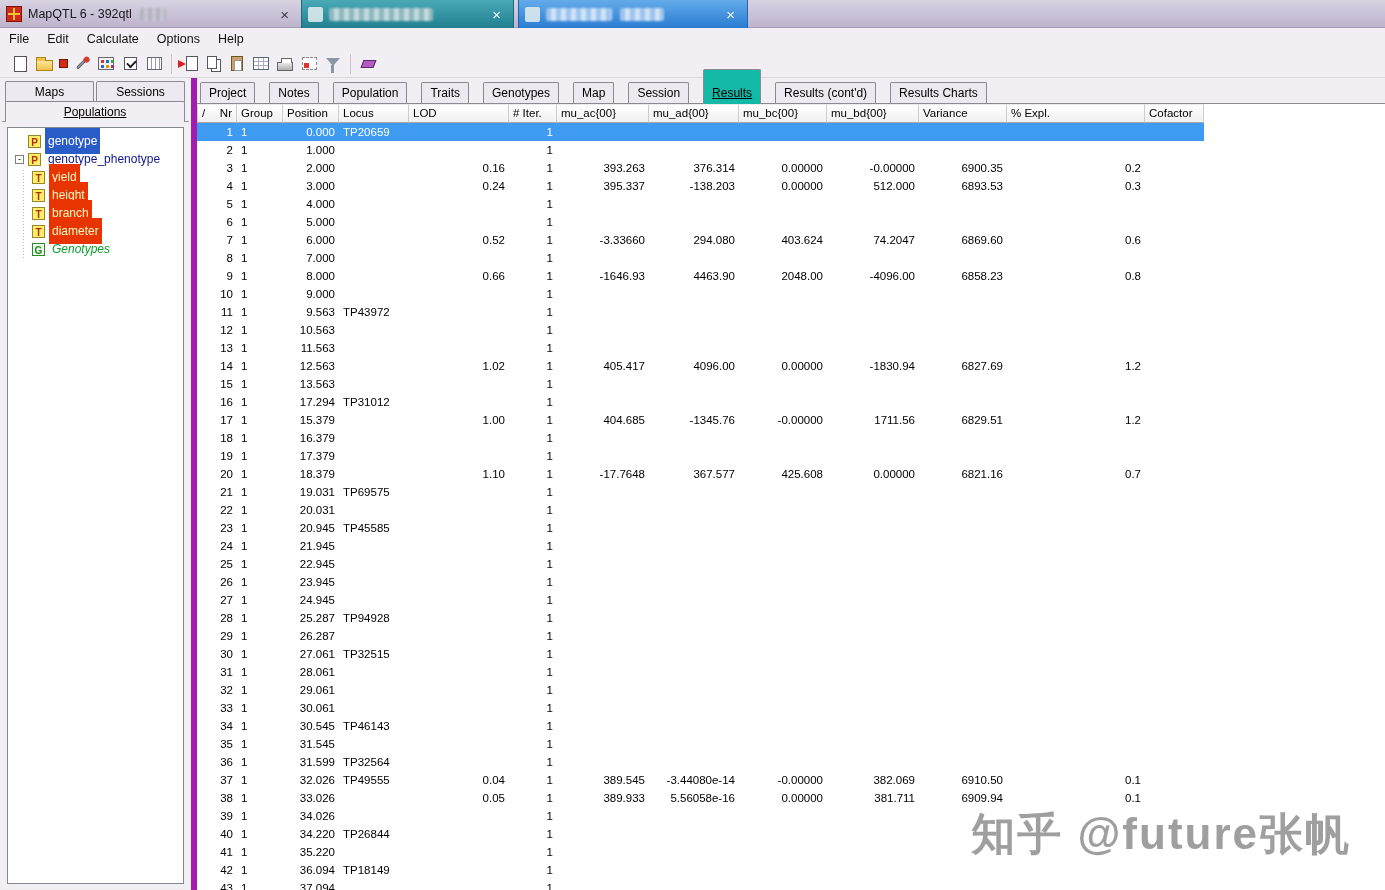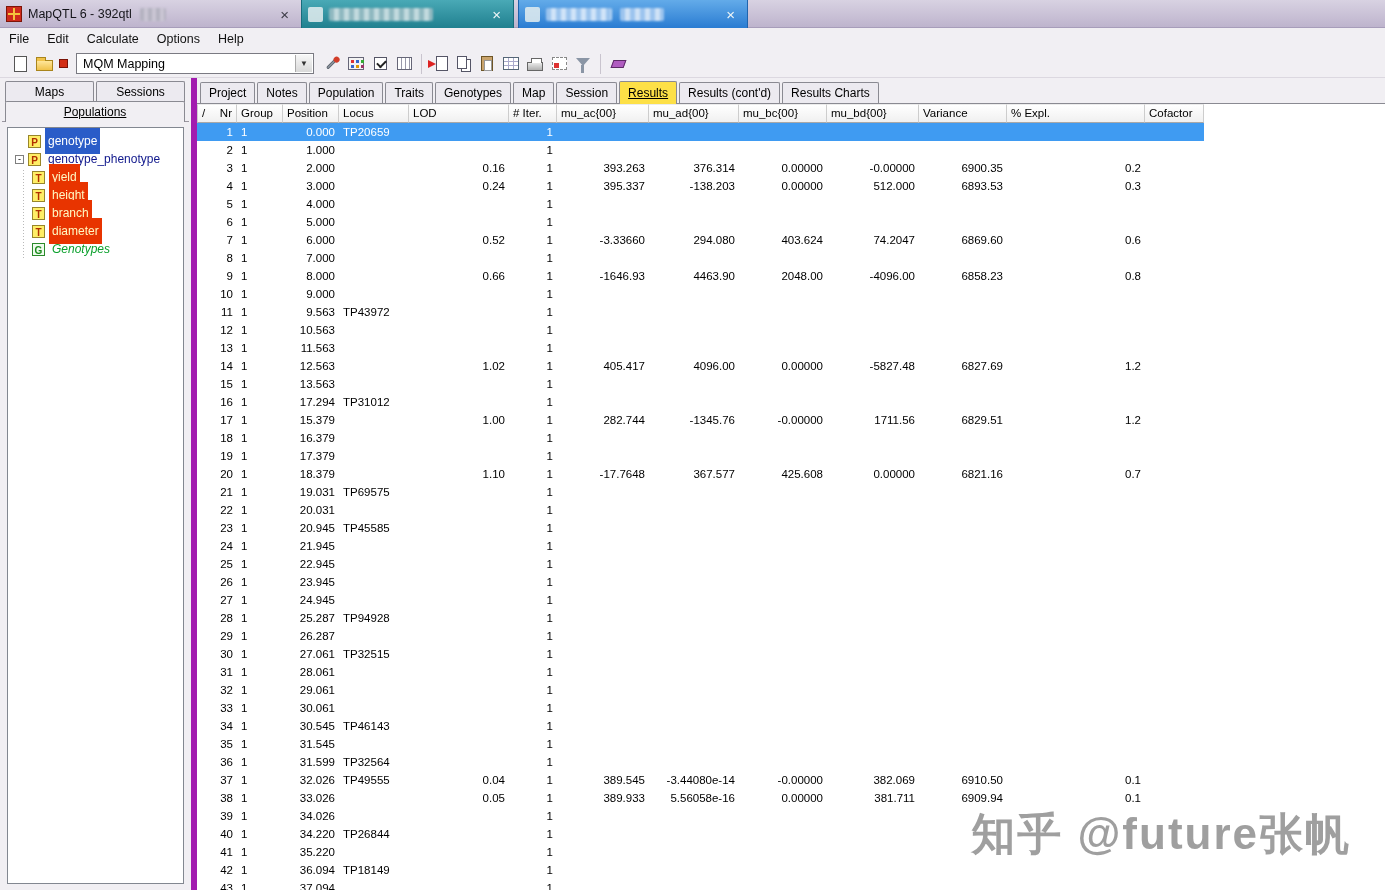--- a/index.html
+++ b/index.html
@@ -96,24 +96,24 @@
   .lsel { background:#2a5cc8; color:#fff; }
   .lnav { color:#10188c; }
   .ltrait { background:#e83400; color:#fef9c3; }
   .lgeno { color:#0aa02c; font-style:italic; }
   .tchildren .titem { padding-left:24px; }
   .tchildren { background-image:repeating-linear-gradient(0deg,#b9b9b9 0 1px,transparent 1px 3px);
     background-size:1px 90px; background-position:15px 0; background-repeat:no-repeat; }
 
   
   .main-panel { position:absolute; top:78px; left:197px; right:0; bottom:0; background:#f1eff3; }
-  .main-tabs { position:absolute; top:3px; left:3px; right:0; height:22px; display:flex; align-items:flex-end; }
+  .main-tabs { position:absolute; top:3px; left:3px; right:0; height:22px; display:flex; align-items:flex-end;gap:12px; }
   .mtab { border:1px solid #8a8a92; border-bottom:none; border-radius:2px 2px 0 0; background:#eceaf0;
     padding:3px 8px; font-size:12px; margin-right:2px; cursor:default; white-space:nowrap; }
-  .mtab.active { background:#fde047; position:relative; z-index:3; padding-top:4px; padding-bottom:4px; margin-bottom:-1px; text-decoration:underline; }
+  .mtab.active { background:#14b8a6; position:relative; z-index:3; padding-top:16px; padding-bottom:4px; margin-bottom:-1px; text-decoration:underline; }
   .main-body { position:absolute; top:25px; left:0; right:0; bottom:0; background:#fff;
     border-top:1px solid #8a8a92; overflow:hidden; }
 
   
   .thead { display:flex; height:19px; }
   .th { border-right:1px solid #cdcdcd; border-bottom:1px solid #a8a8a8; border-top:1px solid #ececec;
     background:linear-gradient(#ffffff,#f0f0f0); font-size:11.5px; padding:2px 4px 0; white-space:nowrap;
     overflow:hidden; text-align:left; cursor:default; }
   .th.c0 { border-left:1px solid #cdcdcd; display:flex; justify-content:space-between; }
   .tr { display:flex; height:18px; line-height:18px; font-size:11.5px; width:1007px; color:#000; cursor:default; }
@@ -173,24 +173,20 @@
   <div class="toolbar">
     <div class="tbbtn">
         <span class="i-new"></span>
       </div>
     <div class="tbbtn">
         <span class="i-open"></span>
       </div>
     <div class="tbbtn" style="width:14px">
         <span class="i-export"></span>
       </div>
-    <div class="combo">
-      <span>MQM Mapping</span>
-      <span class="combo-arrow">▼</span>
-    </div>
     <div class="tbbtn">
         <span class="i-wrench"></span>
       </div>
     <div class="tbbtn">
         <span class="i-calc"></span>
       </div>
     <div class="tbbtn">
         <span class="i-check"></span>
       </div>
     <div class="tbbtn">
@@ -501,21 +497,21 @@
           <div class="tr">
             <div class="td c0">14</div>
             <div class="td c1">1</div>
             <div class="td c2">12.563</div>
             <div class="td c3"></div>
             <div class="td c4">1.02</div>
             <div class="td c5">1</div>
             <div class="td c6">405.417</div>
             <div class="td c7">4096.00</div>
             <div class="td c8">0.00000</div>
-            <div class="td c9">-5827.48</div>
+            <div class="td c9">-1830.94</div>
             <div class="td c10">6827.69</div>
             <div class="td c11">1.2</div>
             <div class="td c12"></div>
           </div>
           <div class="tr">
             <div class="td c0">15</div>
             <div class="td c1">1</div>
             <div class="td c2">13.563</div>
             <div class="td c3"></div>
             <div class="td c4"></div>
@@ -543,21 +539,21 @@
             <div class="td c11"></div>
             <div class="td c12"></div>
           </div>
           <div class="tr">
             <div class="td c0">17</div>
             <div class="td c1">1</div>
             <div class="td c2">15.379</div>
             <div class="td c3"></div>
             <div class="td c4">1.00</div>
             <div class="td c5">1</div>
-            <div class="td c6">282.744</div>
+            <div class="td c6">404.685</div>
             <div class="td c7">-1345.76</div>
             <div class="td c8">-0.00000</div>
             <div class="td c9">1711.56</div>
             <div class="td c10">6829.51</div>
             <div class="td c11">1.2</div>
             <div class="td c12"></div>
           </div>
           <div class="tr">
             <div class="td c0">18</div>
             <div class="td c1">1</div>

